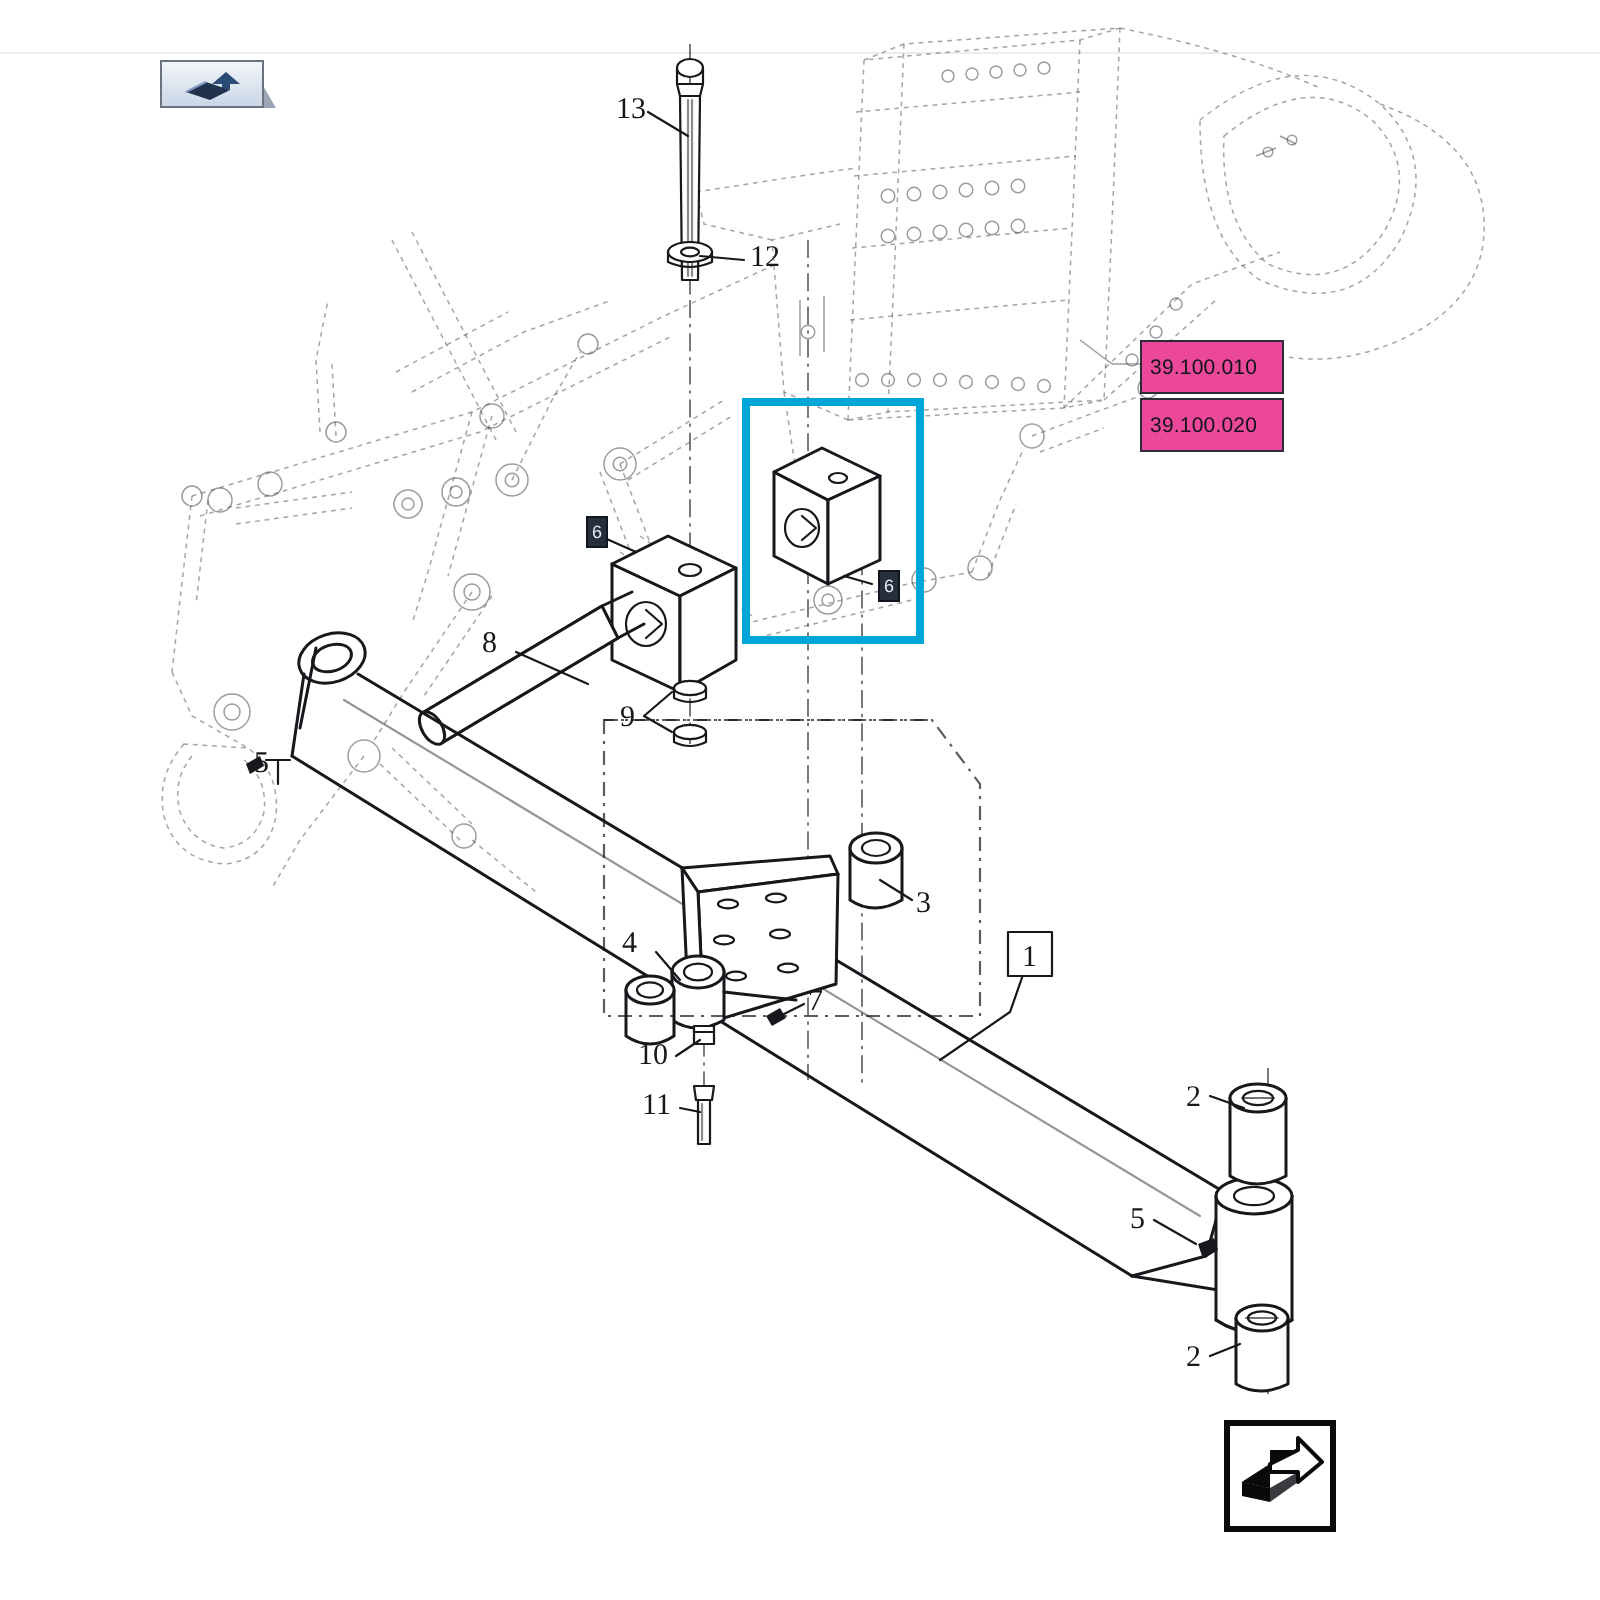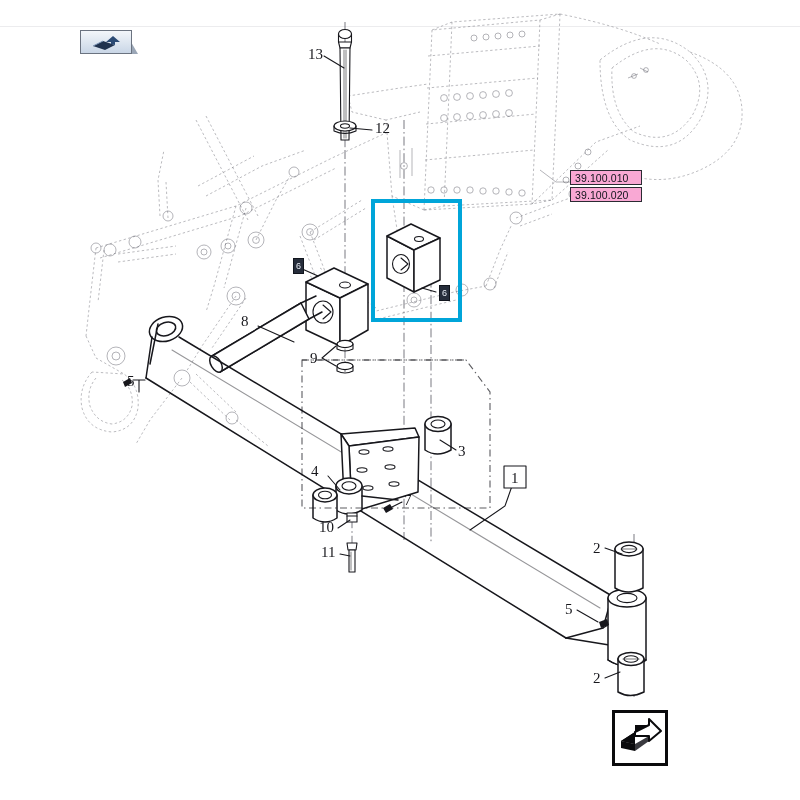--- a/index.html
+++ b/index.html
@@ -35,23 +35,23 @@
   
   #hl-box{
     position:absolute;left:371px;top:199px;width:91px;height:123px;
     border:4px solid #00a5d9;box-sizing:border-box;
     background:transparent;
   }
 
   
   #ref-labels{position:absolute;left:570px;top:170px;}
   .ref-chip{
-    width:72px;height:15px;
+    width:72px;height:27px;
     border:1px solid #2b2b33;
-    background:#f9a8d4;
+    background:#ec4899;
     font-family:"Liberation Sans", sans-serif;
     font-size:10.5px;color:#10131a;
     display:flex;align-items:center;padding-left:4px;
     box-sizing:border-box;margin-bottom:2px;letter-spacing:.1px;
   }
 
   
   .badge6{
     position:absolute;width:11px;height:16px;
     background:#262d3b;border:1px solid #11151d;

